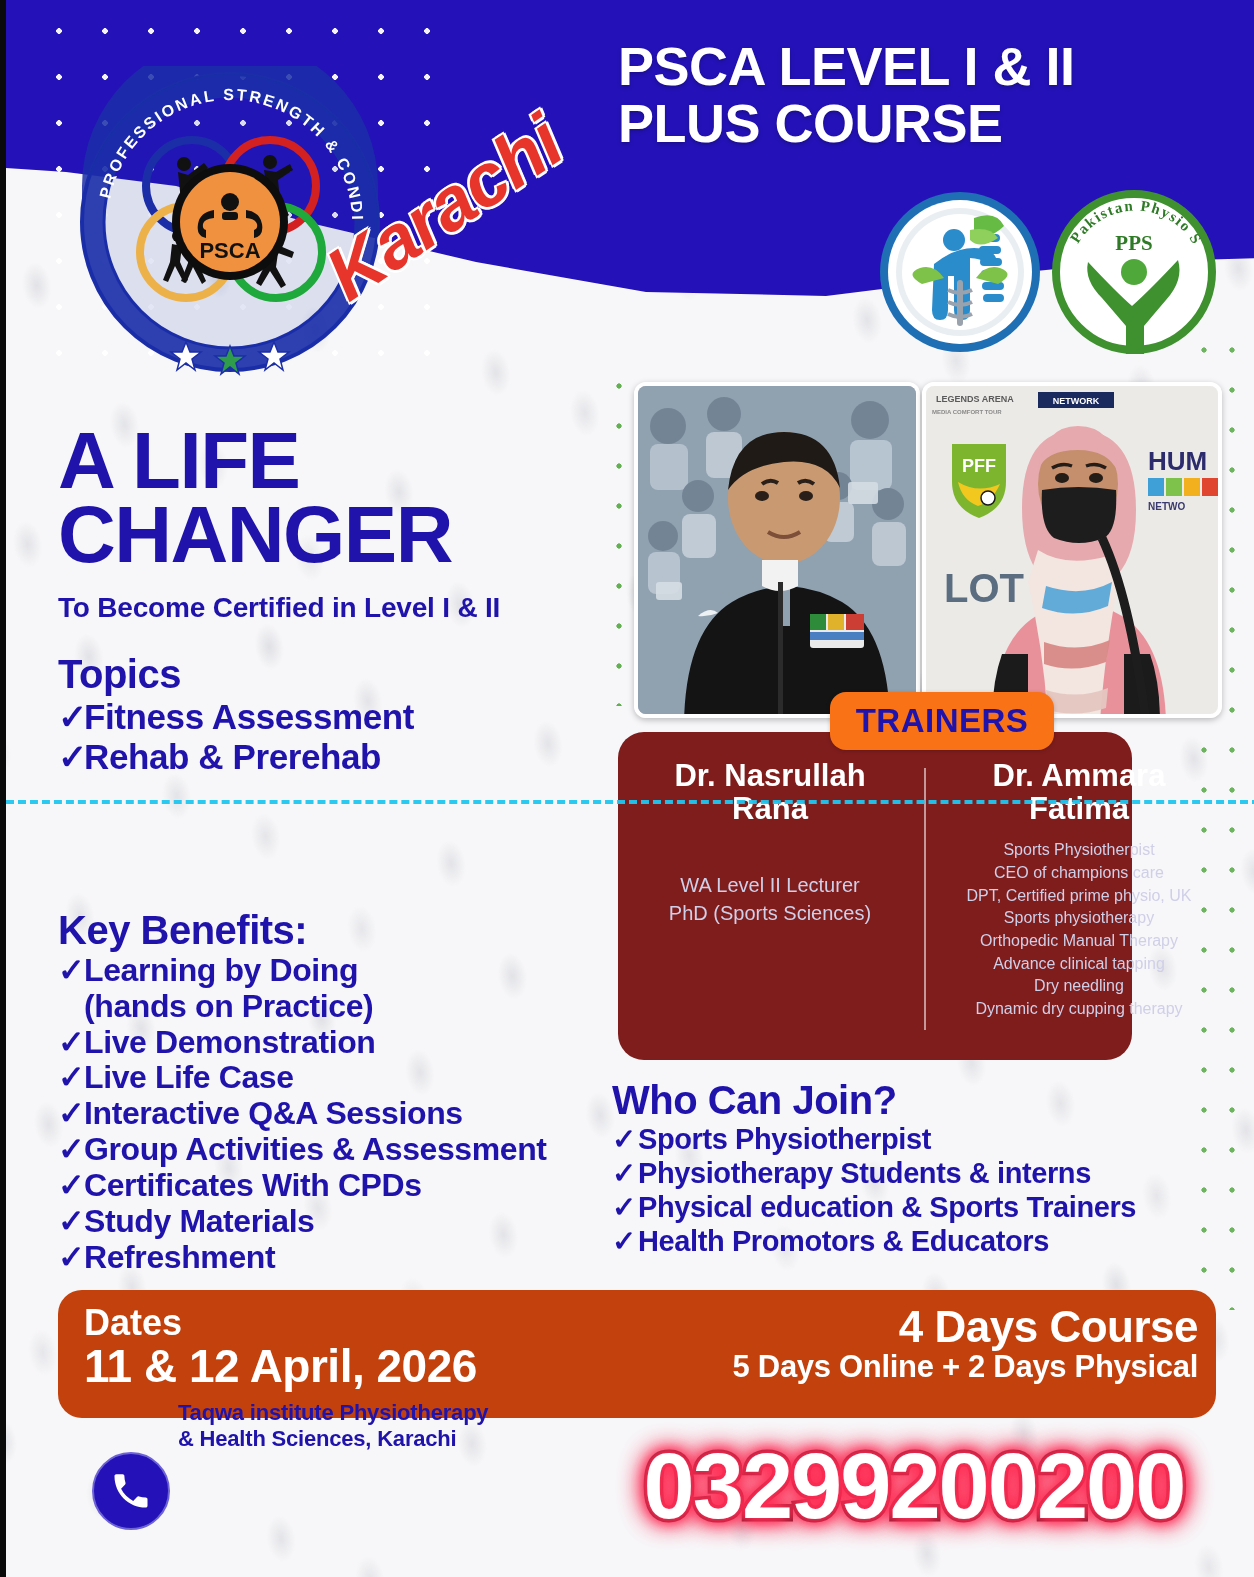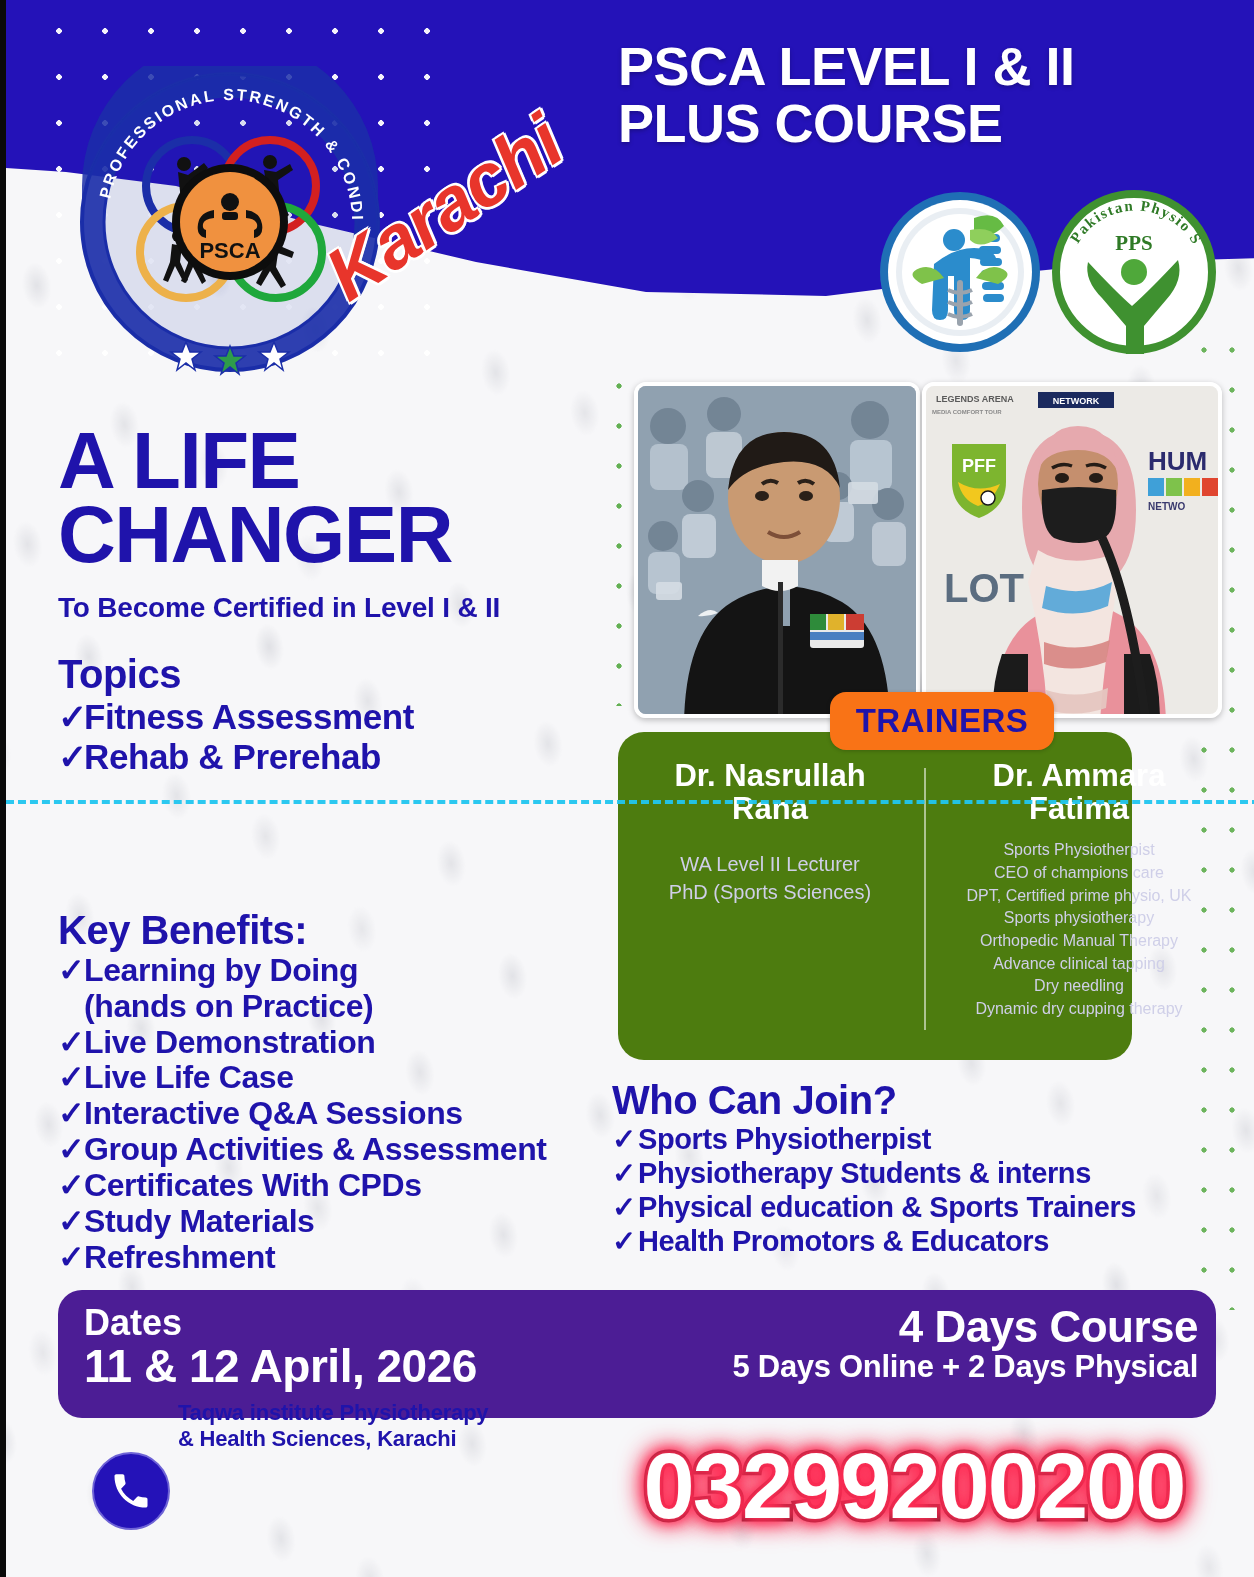--- a/index.html
+++ b/index.html
@@ -118,50 +118,50 @@
     position: absolute; z-index: 5; overflow: hidden;
     border-radius: 12px; border: 4px solid #ffffff;
     box-shadow: 0 2px 6px rgba(0,0,0,.25);
   }
   .photo-a { left: 628px; top: 382px; width: 286px; height: 336px; }
   .photo-b { left: 916px; top: 382px; width: 300px; height: 336px; }
 
   
   .trainers-panel {
     position: absolute; left: 612px; top: 732px; width: 514px; height: 328px;
-    background: #4d7c0f; border-radius: 26px; z-index: 6;
+    background: #7f1d1d; border-radius: 26px; z-index: 6;
   }
   .trainers-badge {
     position: absolute; left: 824px; top: 692px; width: 224px; height: 58px;
     background: #f97316; border-radius: 16px; z-index: 8;
     display: flex; align-items: center; justify-content: center;
     color: #1f13ab; font-size: 33px; font-weight: 700; letter-spacing: .5px;
     box-shadow: 0 1px 4px rgba(0,0,0,.2);
   }
   .trainer-col {
     position: absolute; top: 28px; text-align: center; color: #f0f0f8;
   }
   .trainer-col.left  { left: 8px;   width: 288px; }
   .trainer-col.right { left: 312px; width: 298px; }
   .trainer-name { font-size: 31px; font-weight: 700; line-height: 1.05; color: #ffffff; }
   .trainer-creds { margin-top: 14px; font-size: 16px; line-height: 1.42; color: #cfcfe8; }
-  .trainer-creds.a { margin-top: 25px; font-size: 20px; line-height: 1.4; }
+  .trainer-creds.a { margin-top: 46px; font-size: 20px; line-height: 1.4; }
   .col-divider {
     position: absolute; left: 306px; top: 36px; width: 2px; height: 262px;
     background: rgba(255,255,255,.55);
   }
 
   
   .who-block { position: absolute; left: 606px; top: 1078px; width: 640px; z-index: 6; }
   .who-block .ul-list li { font-size: 29px; line-height: 1.17; }
 
   
   .dates-banner {
     position: absolute; left: 52px; top: 1290px; width: 1158px; height: 128px;
-    background: #4c1d95; border-radius: 24px; z-index: 6; color: #fff;
+    background: #c2410c; border-radius: 24px; z-index: 6; color: #fff;
   }
   .dates-left { position: absolute; left: 26px; top: 14px; }
   .dates-label { font-size: 36px; font-weight: 700; line-height: 1.05; }
   .dates-value { font-size: 46px; font-weight: 700; line-height: 1.05; letter-spacing: -.5px; }
   .dates-right { position: absolute; right: 18px; top: 14px; text-align: right; }
   .days-title { font-size: 44px; font-weight: 700; line-height: 1.05; letter-spacing: -.5px; }
   .days-sub { font-size: 31px; font-weight: 700; line-height: 1.1; letter-spacing: -.3px; }
 
   
   .phone-icon {

